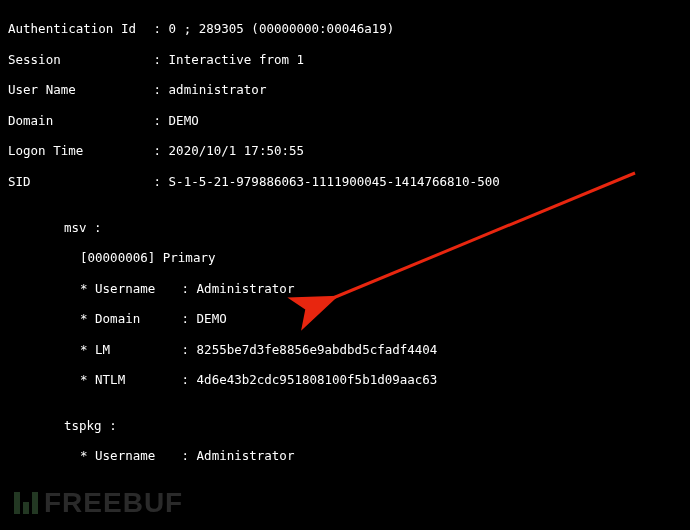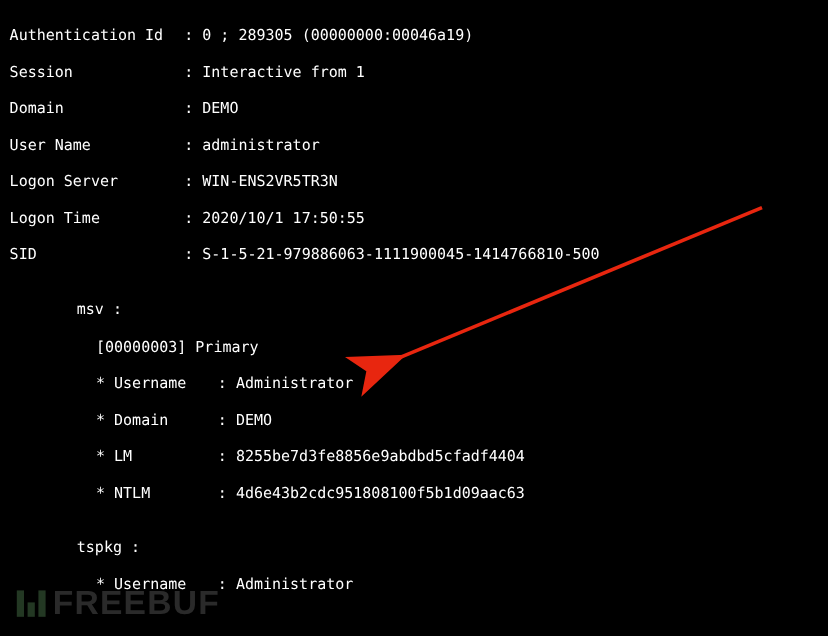--- a/index.html
+++ b/index.html
@@ -61,28 +61,27 @@
   .wm .blocks span:nth-child(1){height:22px;}
   .wm .blocks span:nth-child(2){height:12px; margin-top:10px;}
   .wm .blocks span:nth-child(3){height:22px;}
 </style>
 </head>
 <body>
 
 <div class="terminal">
 <div class="line"><span class="lbl">Authentication Id</span> : <span>0 ; 289305 (00000000:00046a19)</span></div>
 <div class="line"><span class="lbl">Session</span> : <span>Interactive from 1</span></div>
+<div class="line"><span class="lbl">User Name</span> : <span>administrator</span></div>
 <div class="line"><span class="lbl">Domain</span> : <span>DEMO</span></div>
-<div class="line"><span class="lbl">User Name</span> : <span>administrator</span></div>
-<div class="line"><span class="lbl">Logon Server</span> : <span>WIN-ENS2VR5TR3N</span></div>
 <div class="line"><span class="lbl">Logon Time</span> : <span>2020/10/1 17:50:55</span></div>
 <div class="line"><span class="lbl">SID</span> : <span>S-1-5-21-979886063-1111900045-1414766810-500</span></div>
 
 <div class="line ind1">msv :</div>
-<div class="line ind2">[00000003] Primary</div>
+<div class="line ind2">[00000006] Primary</div>
 <div class="line ind3 kv3"><span class="k">* Username</span> : <span>Administrator</span></div>
 <div class="line ind3 kv3"><span class="k">* Domain</span> : <span>DEMO</span></div>
 <div class="line ind3 kv3"><span class="k">* LM</span> : <span>8255be7d3fe8856e9abdbd5cfadf4404</span></div>
 <div class="line ind3 kv3"><span class="k">* NTLM</span> : <span>4d6e43b2cdc951808100f5b1d09aac63</span></div>
 
 <div class="line ind1">tspkg :</div>
 <div class="line ind3 kv3"><span class="k">* Username</span> : <span>Administrator</span></div>
 
 
 

